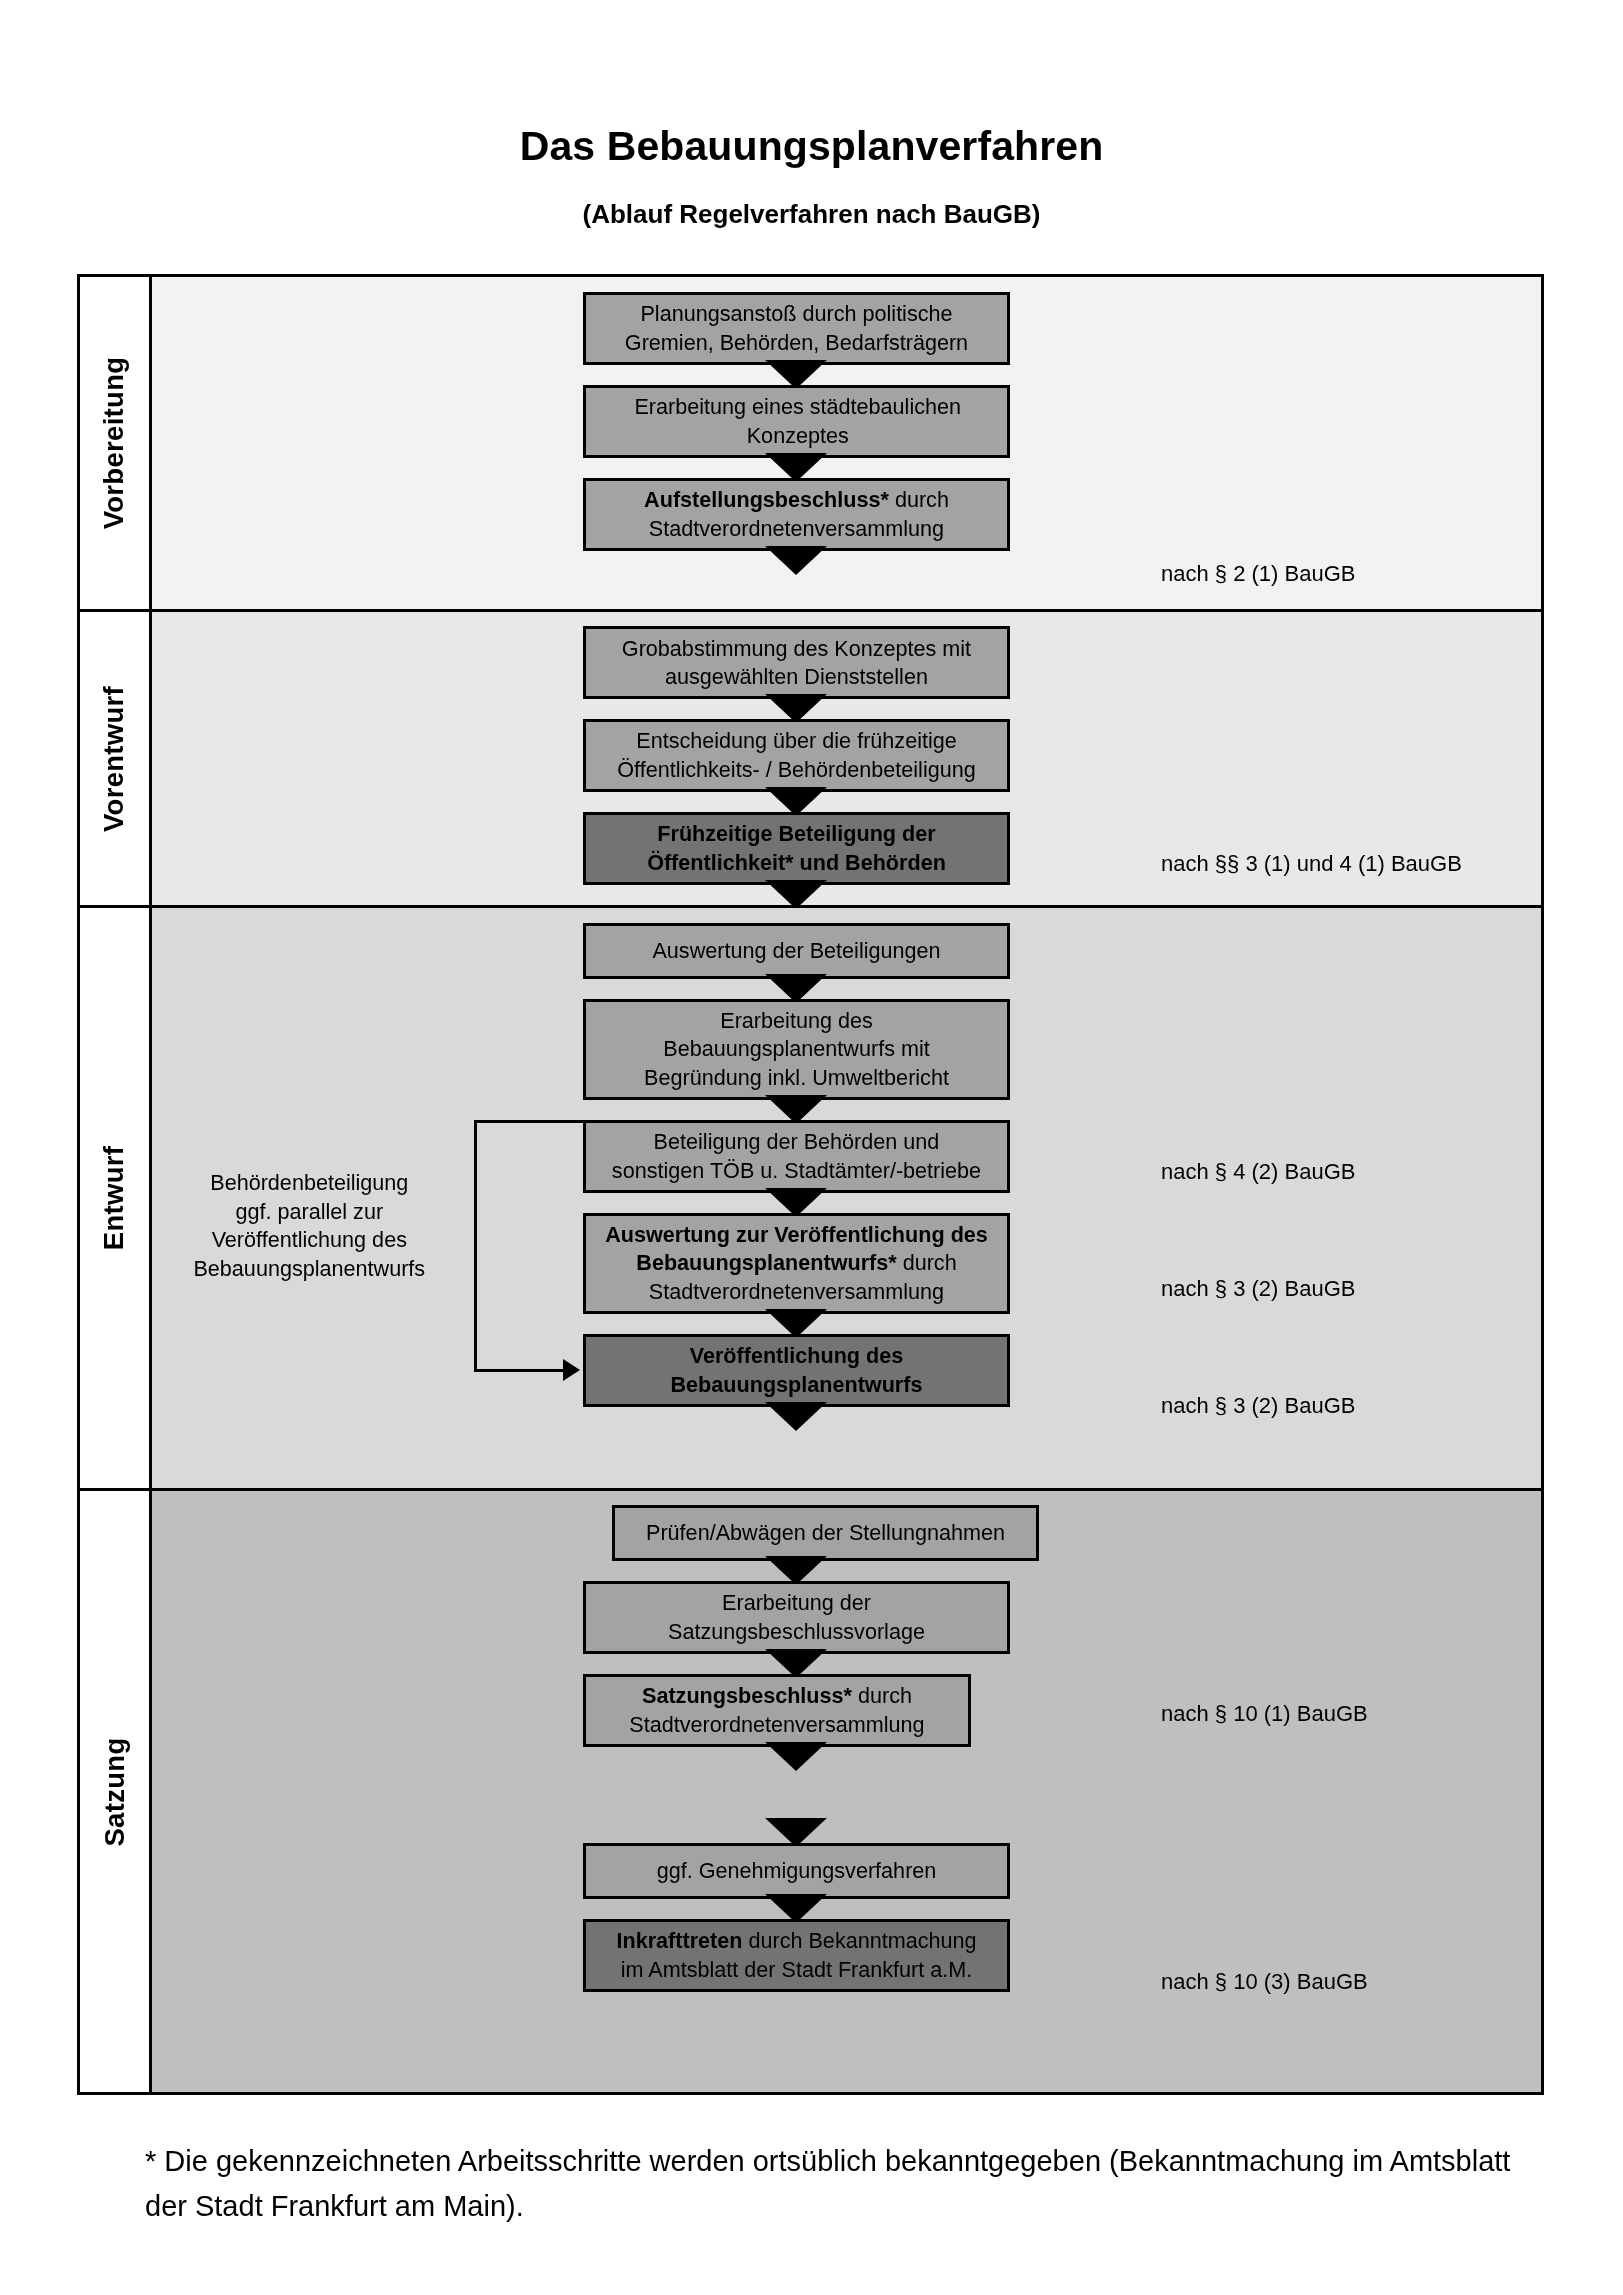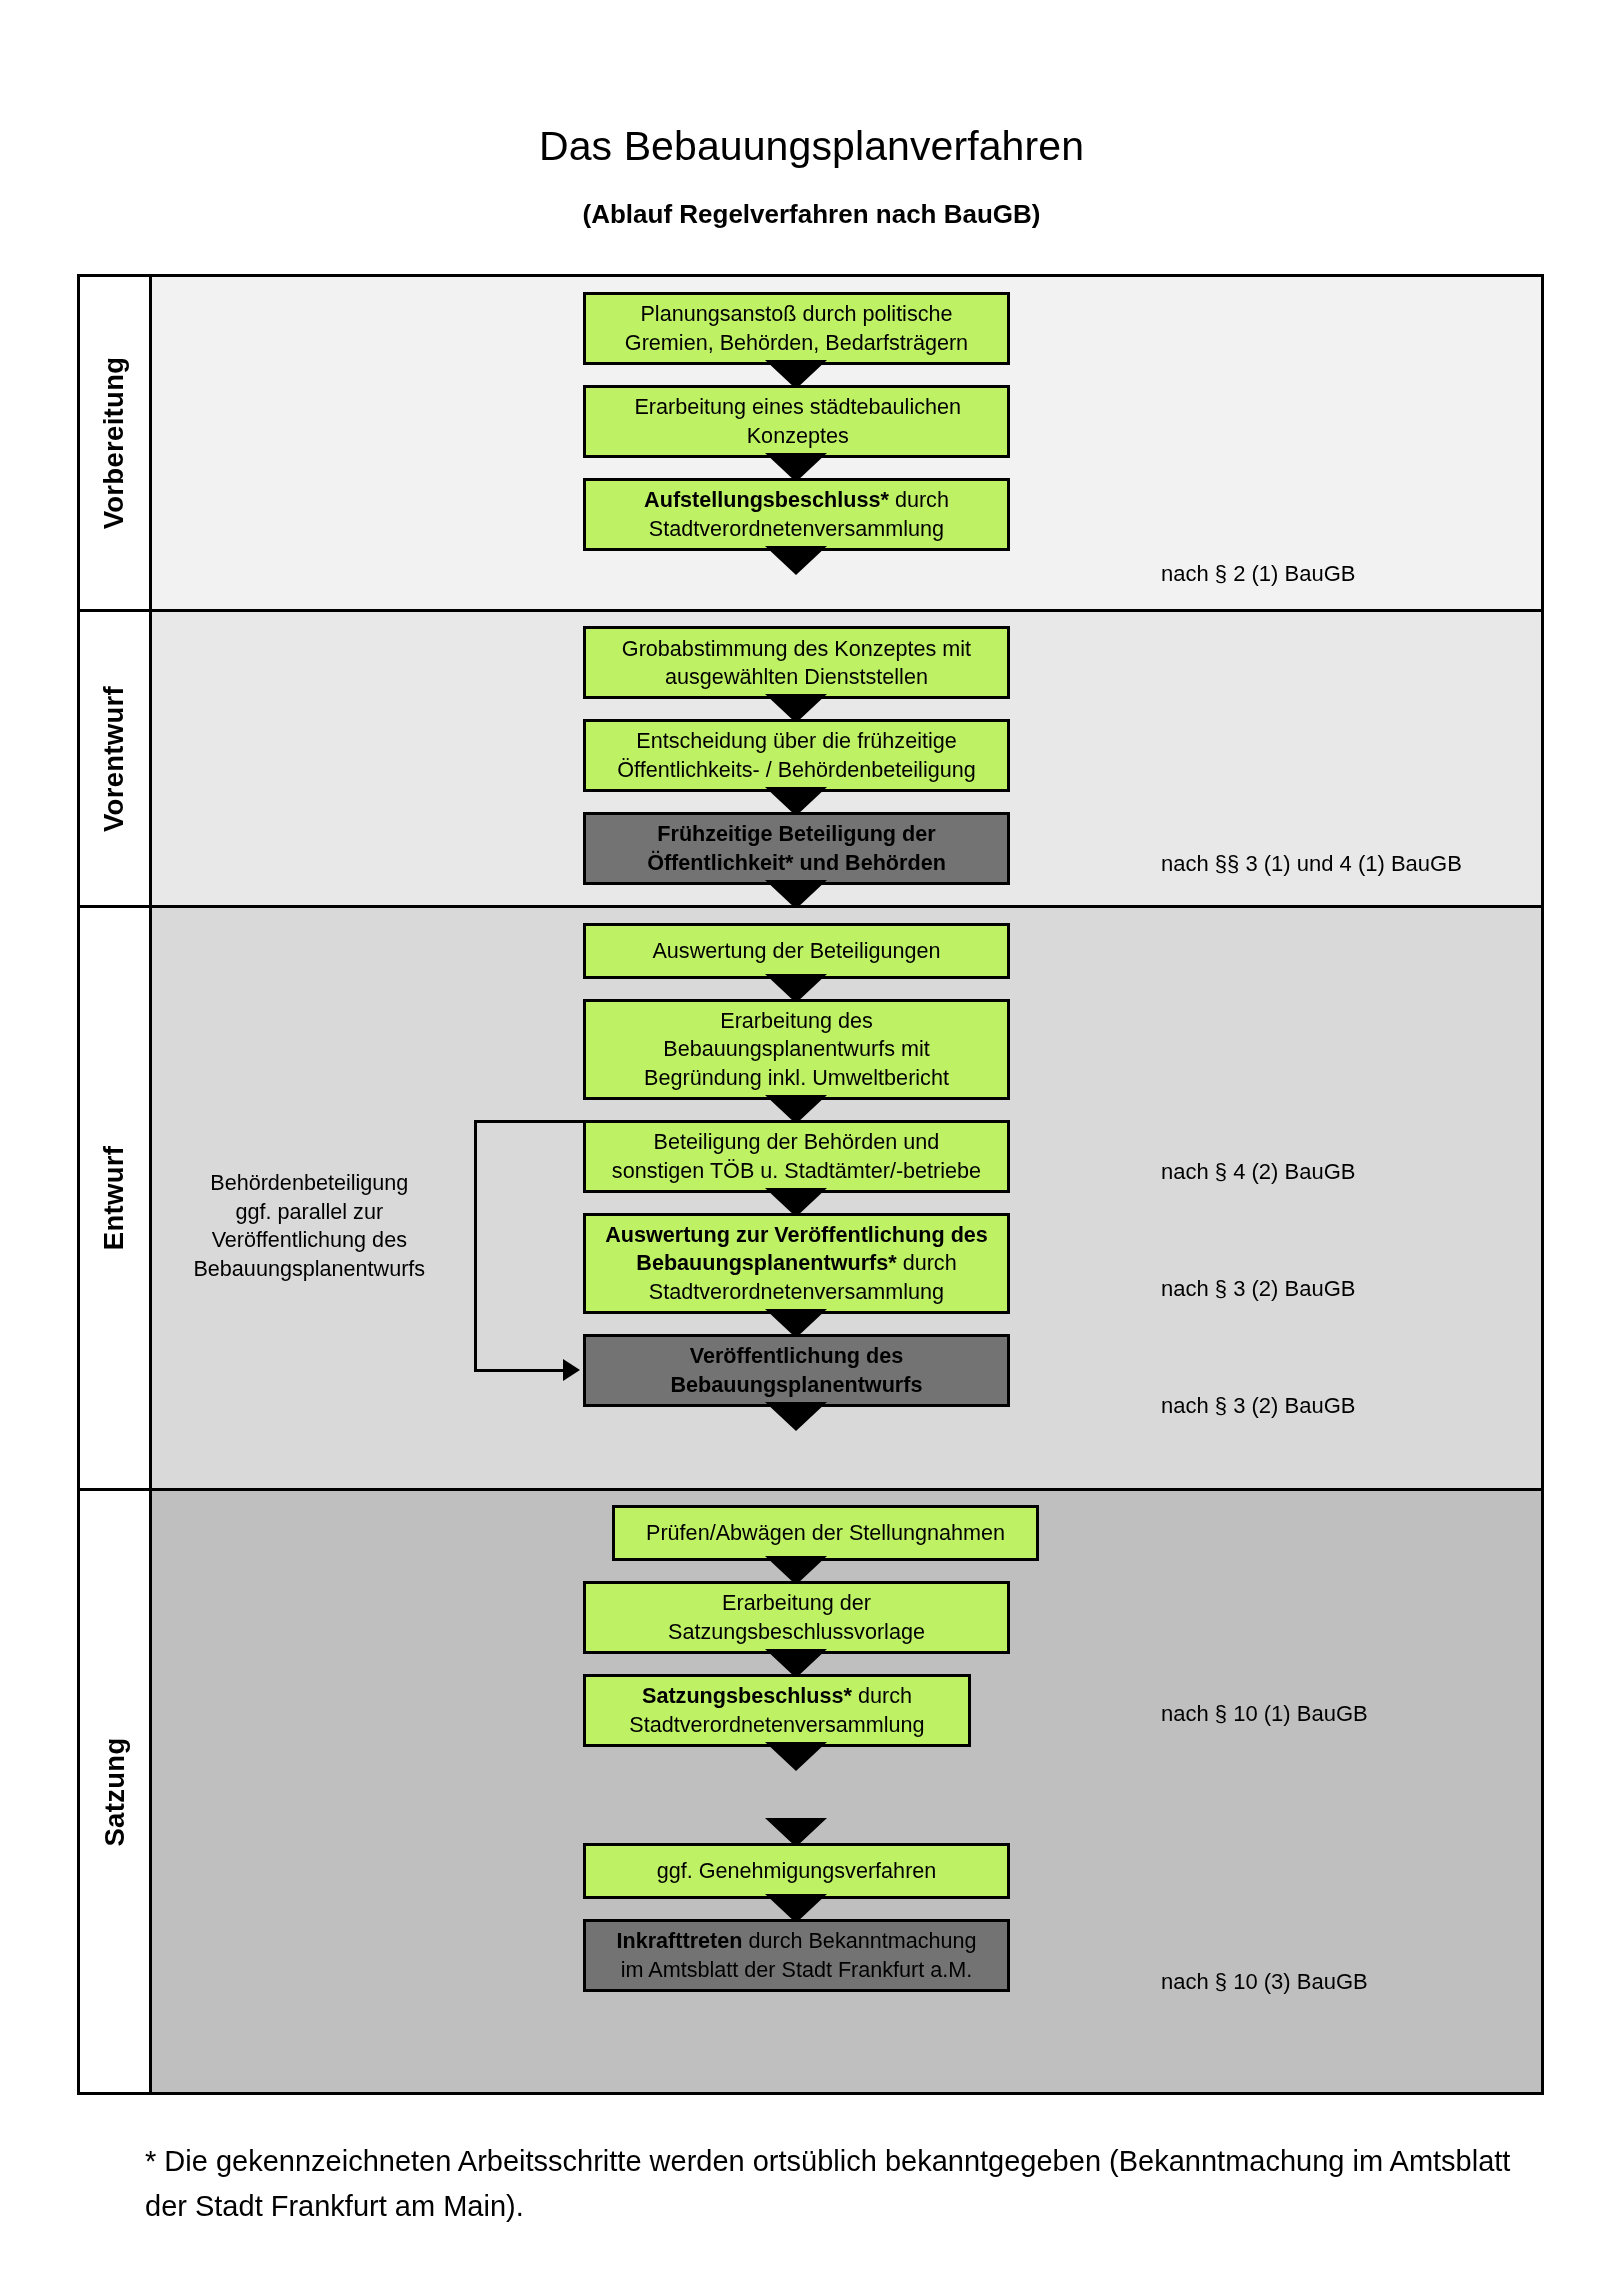--- a/index.html
+++ b/index.html
@@ -19,21 +19,21 @@
   
   #title-block {
     position: absolute;
     left: 0;
     top: 124px;
     width: 1623px;
     text-align: center;
   }
   #main-title {
     font-size: 41px;
-    font-weight: normal;
+    font-weight: bold;
     letter-spacing: 0.1px;
     line-height: 1.1;
     margin: 0;
   }
   #sub-title {
     font-size: 26px;
     font-weight: bold;
     margin: 0;
     padding-top: 30px;
   }
@@ -86,21 +86,21 @@
     right: 0;
     top: 0;
     bottom: 0;
   }
 
   
   .flow-box {
     position: absolute;
     box-sizing: border-box;
     border: 3.3px solid #000;
-    background: #bef264;
+    background: #a3a3a3;
     display: flex;
     align-items: center;
     justify-content: center;
     text-align: center;
     font-size: 21.6px;
     line-height: 1.30;
     padding: 2.6px 6.5px;
   }
   .flow-box.blue { background: #737373; }
   .flow-box .b { font-weight: bold; }

